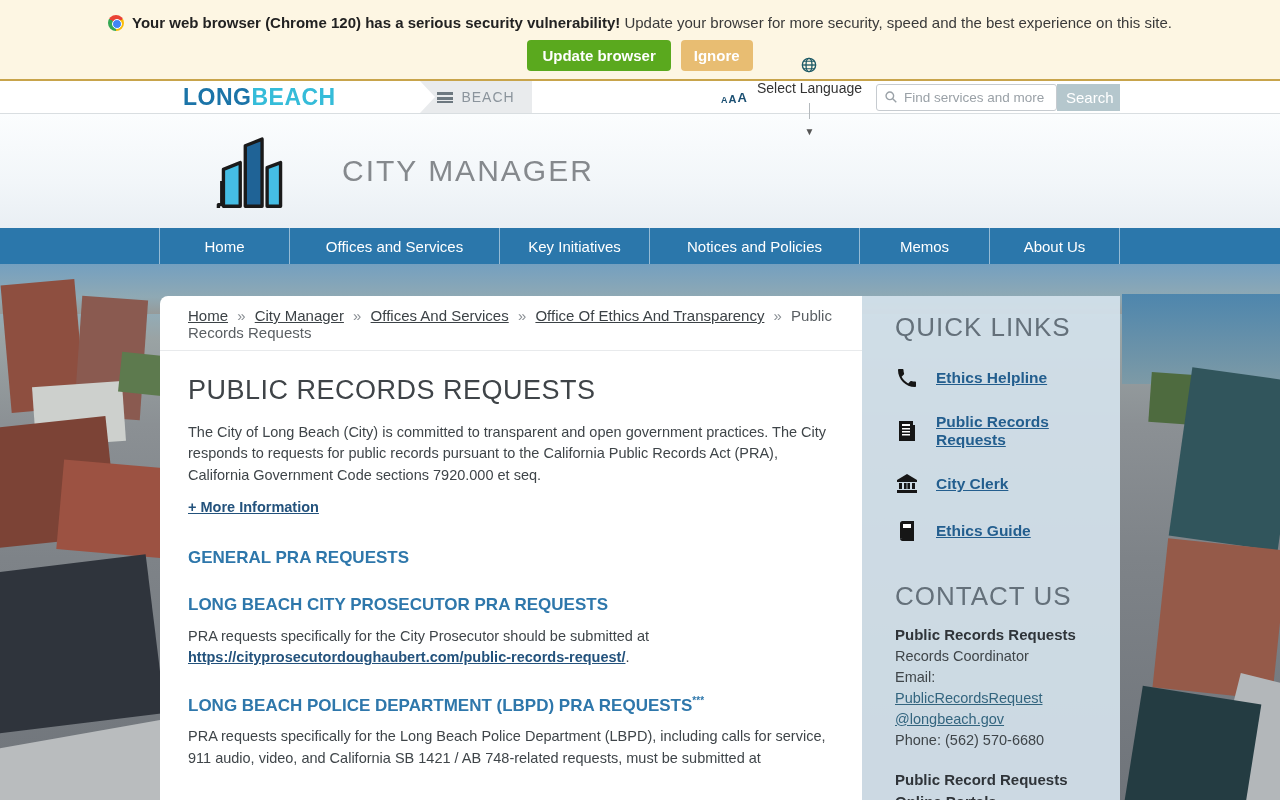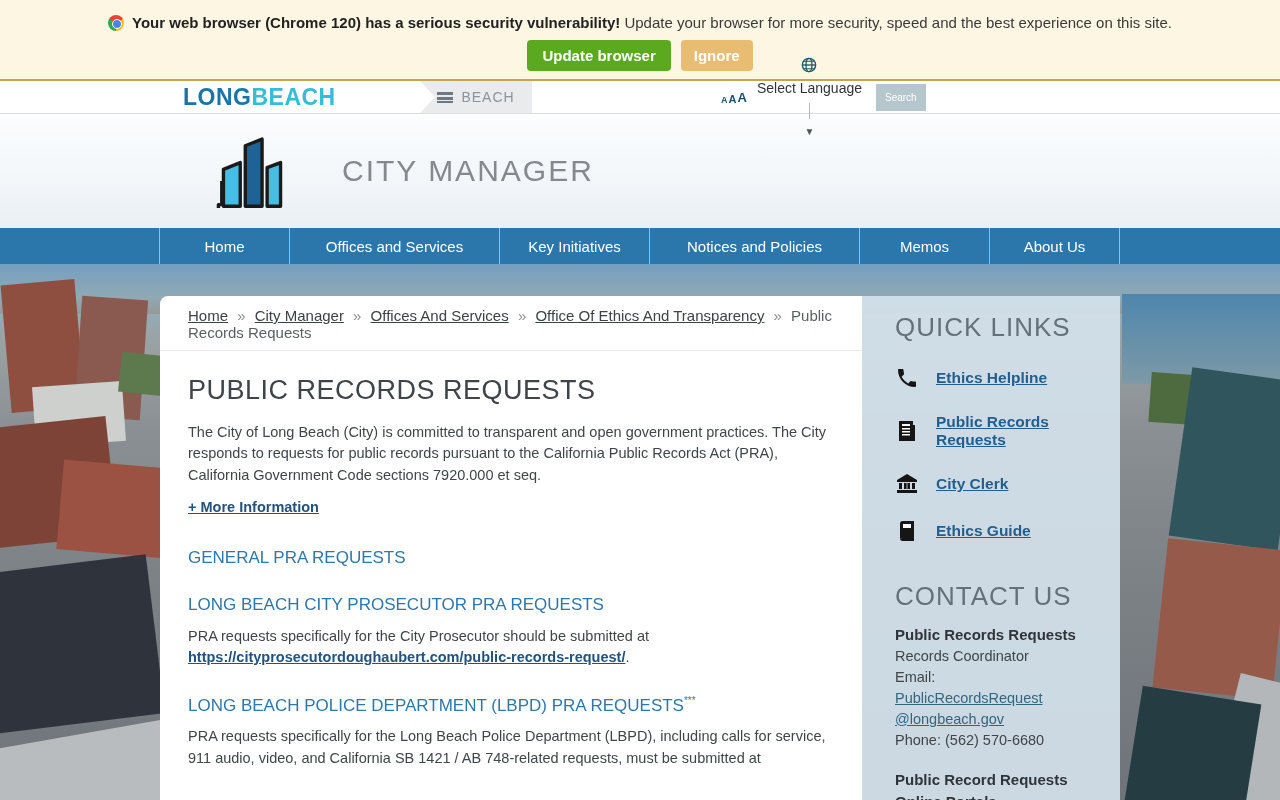--- a/index.html
+++ b/index.html
@@ -34,21 +34,21 @@
   .fs-a1 { font-size:9px; font-weight:bold; } .fs-a2 { font-size:11px; font-weight:bold; } .fs-a3 { font-size:13px; font-weight:bold; }
   .lang-picker { display:flex; align-items:center; gap:7px; cursor:pointer;flex-direction:column; }
   .lang-label { font-size:14px; color:#333; }
   .lang-divider { width:1px; height:16px; background:#b4b9bd; }
   .lang-caret { font-size:10px; color:#555; }
   .search-section { width:244px; display:flex; align-items:center; background:#fff; }
   .search-box { display:flex; align-items:center; border:1px solid #c6cbd0; border-radius:3px; background:#fff; height:27px; padding-left:7px; width:192px; }
   .search-box svg { flex:none; }
   .search-input { border:none; outline:none; font-size:13.5px; color:#555; width:158px; padding-left:6px; font-family:"Liberation Sans",sans-serif; }
   .search-input::placeholder { color:#9aa1a7; }
-  .search-btn { height:27px; background:#b5c7cd; color:#fff; border:none; font-size:10px; padding:0 9px; cursor:pointer; font-family:"Liberation Sans",sans-serif; }
+  .search-btn { height:27px; background:#b5c7cd; color:#fff; border:none; font-size:15px; padding:0 9px; cursor:pointer; font-family:"Liberation Sans",sans-serif; }
   .topbar-rightpad { width:160px; background:#fff; }
 
   
   .dept-strip { height:114px; background:linear-gradient(180deg,#fbfdfe 0%,#f2f6f9 60%,#e9eff4 100%); display:flex; align-items:center; }
   .dept-logo { margin-left:210px; }
   .dept-title { margin-left:48px; font-size:30px; font-weight:300; color:#85898d; letter-spacing:2px; }
 
   
   .mainnav { height:36px; background:#2b77ab; display:flex; }
   .nav-spacer { width:160px; border-right:1px solid rgba(255,255,255,0.5); }
@@ -69,21 +69,21 @@
   .breadcrumb a { color:#3c4246; text-decoration:underline; cursor:pointer; }
   .bc-sep { margin:0 5px; color:#8a8f94; }
   .bc-current { color:#5a5f63; }
 
   .card-body { padding:24px 26px 0 28px; }
   .page-title { font-size:27px; font-weight:300; letter-spacing:0.5px; color:#3f4448; margin-bottom:16px; }
   .para { font-size:14.5px; color:#3f4549; line-height:1.48; margin-bottom:12px; }
   .para b { color:#33383c; }
   .tlink { color:#23527c; font-weight:bold; text-decoration:underline; cursor:pointer; }
   .more-info { display:inline-block; margin-bottom:6px; font-size:14.5px; }
-  .sec-h { font-size:17px; font-weight:normal; color:#2e77ab; margin-top:26px; margin-bottom:11px; }
+  .sec-h { font-size:17px; font-weight:bold; color:#2e77ab; margin-top:26px; margin-bottom:11px; }
   .sec-h sup { font-size:10px; }
 
   
   .sidebar { width:258px; background:rgba(212,226,236,0.92); height:504px; padding:16px 18px 0 33px; }
   .side-h { font-size:26px; font-weight:300; color:#64707a; letter-spacing:1px; margin-bottom:12px; }
   .ql-row { display:flex; align-items:center; gap:17px; margin:23px 0; cursor:pointer; }
   .ql-row a { font-size:15.5px; font-weight:bold; color:#235e8e; text-decoration:underline; }
   .ql-icon { flex:none; width:24px; height:24px; }
   .contact { margin-top:38px; }
   .c-line { font-size:14.5px; color:#3f4549; line-height:1.45; }
@@ -128,20 +128,27 @@
         <ellipse cx="12" cy="12" rx="4.5" ry="10" fill="none" stroke="#1d5a66" stroke-width="2"></ellipse>
         <line x1="2" y1="12" x2="22" y2="12" stroke="#1d5a66" stroke-width="2"></line>
         <path d="M4 6.5 H20 M4 17.5 H20" stroke="#1d5a66" stroke-width="1.6" fill="none"></path>
       </svg>
       <span class="lang-label">Select Language</span>
       <span class="lang-divider"></span>
       <span class="lang-caret">▼</span>
     </span>
   </div>
   <div class="search-section">
+    <div class="search-box">
+      <svg width="14" height="14" viewBox="0 0 24 24">
+        <circle cx="10" cy="10" r="6.5" fill="none" stroke="#9aa1a7" stroke-width="2.4"></circle>
+        <line x1="15" y1="15" x2="21" y2="21" stroke="#9aa1a7" stroke-width="2.4"></line>
+      </svg>
+      <input class="search-input" placeholder="Find services and more" style="">
+    </div>
     <button class="search-btn">Search</button>
   </div>
   <div class="topbar-rightpad"></div>
 </div>
 
 <div class="dept-strip">
   <svg class="dept-logo" width="84" height="80" viewBox="0 0 100 92">
     <g stroke="#1a1a1a" stroke-width="4" stroke-linejoin="round">
       <path d="M14 58 L14 86 L10 86 L10 90" fill="none"></path>
       <polygon points="16,44 36,36 36,88 16,88" fill="#45bde4"></polygon>

